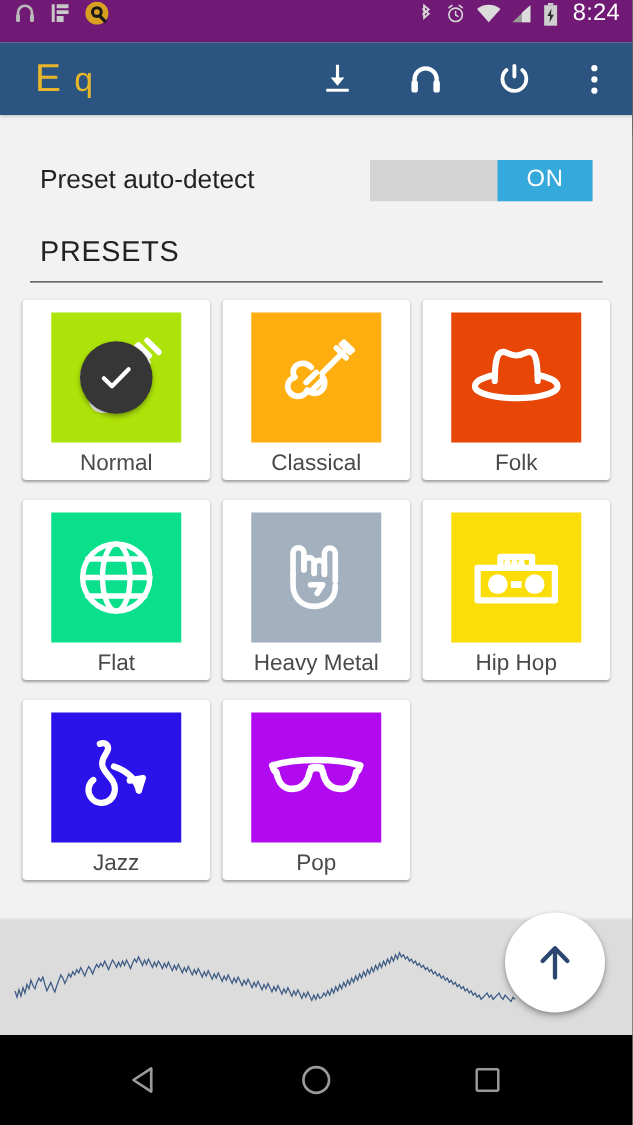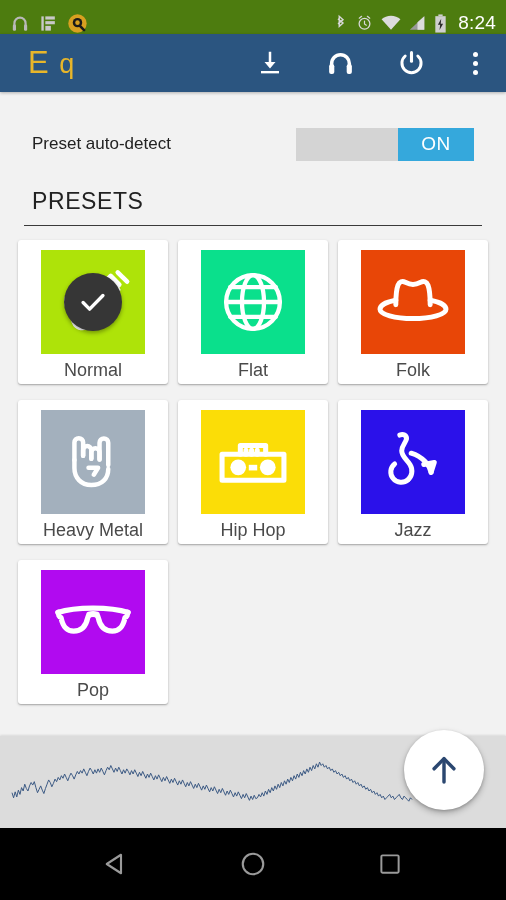--- a/index.html
+++ b/index.html
@@ -13,22 +13,22 @@
     position: relative;
     width: 506px; height: 900px;
     background: #f2f2f2;
     overflow: hidden;
   }
 
   
   .statusbar {
     position: relative;
     height: 34px;
-    background: #4d7c0f;
-    display: flex; align-items: flex-end;
+    background: #701a75;
+    display: flex; align-items: flex-start;
     padding: 0 10px;
   }
   .sb-left { display: flex; align-items: center; gap: 9px; }
   .sb-right { margin-left: auto; display: flex; align-items: center; gap: 8px; }
   .sb-time {
     color: #ffffff; font-size: 19px; letter-spacing: .2px;
     margin-left: 3px; font-family: "Liberation Sans", sans-serif;
   }
   .sb-ico { display: block; }
 
@@ -67,21 +67,21 @@
     background: #f2f2f2;
     overflow: hidden;
   }
 
   .toggle-row {
     display: flex; align-items: center;
     padding: 18px 32px 6px 32px;
     height: 60px;
   }
   .toggle-label {
-    font-size: 17px; color: #222; font-weight: 400;
+    font-size: 21px; color: #222; font-weight: 400;
   }
   .switch {
     margin-left: auto;
     width: 178px; height: 33px;
     background: #d4d4d4;
     display: flex; align-items: stretch;
     cursor: pointer;
     position: relative;
   }
   .switch .thumb {
@@ -282,41 +282,54 @@
             </svg>
             <div class="check-badge">
               <svg width="34" height="34" viewBox="0 0 24 24">
                 <path fill="none" stroke="#ffffff" stroke-width="2.4" stroke-linecap="round" stroke-linejoin="round" d="M5 12.4l4.6 4.6L19 7.4"></path>
               </svg>
             </div>
           </div>
           <div class="card-label">Normal</div>
         </div>
         <div class="card">
+          <div class="tile" style="background: rgb(255, 174, 16);">
+            <svg width="86" height="86" viewBox="0 0 64 64">
+              <g fill="none" stroke="#ffffff" stroke-width="3.4" stroke-linecap="round" stroke-linejoin="round">
+      <path d="M29 26c-2.4-2.6-6-3.3-8.7-1.3-2.4 1.8-2.6 5.1-1 7.2-2.4.5-4.3 2.6-4.3 5.3 0 3.3 2.7 6 6.1 6 2.6 0 4.7-1.6 5.6-3.8 1.6 2.2 5 2.8 7.6 1 3-2.1 3.6-6.2 1.4-9"></path>
+      <path d="M35.5 29.5L48 17"></path>
+      <path d="M44 14.5l5.8 5.8M48.5 11l4.8 4.8M52 17l-4.8-4.8"></path>
+      <path d="M26 35l6-6M30 39l6-6"></path>
+    </g>
+            </svg>
+          </div>
+          <div class="card-label">Classical</div>
+        </div>
+        <div class="card">
+          <div class="tile" style="background: rgb(232, 70, 7);">
+            <svg width="88" height="88" viewBox="0 0 64 64">
+              <g fill="none" stroke="#ffffff" stroke-width="3.6" stroke-linecap="round" stroke-linejoin="round">
+      <path d="M19.5 34c0-6.5.5-11.5 1.6-14.3 1-2.5 3.1-3.2 5.3-2.1 2 1 3.6 1.6 5.6 1.6s3.6-.6 5.6-1.6c2.2-1.1 4.3-.4 5.3 2.1 1.1 2.8 1.6 7.8 1.6 14.3"></path>
+      <path d="M19.5 30.6C12.8 31.8 8 34.3 8 37.2 8 41 18.7 44 32 44s24-3 24-6.8c0-2.9-4.8-5.4-11.5-6.6"></path>
+    </g>
+            </svg>
+          </div>
+          <div class="card-label">Folk</div>
+        </div>
+        <div class="card">
           <div class="tile" style="background: rgb(10, 224, 140);">
             <svg width="86" height="86" viewBox="0 0 64 64">
               <g fill="none" stroke="#ffffff" stroke-width="3.2" stroke-linecap="round">
       <circle cx="32" cy="32" r="20"></circle>
       <ellipse cx="32" cy="32" rx="8.2" ry="20"></ellipse>
       <path d="M12 32h40M15 21h34M15 43h34"></path>
     </g>
             </svg>
           </div>
           <div class="card-label">Flat</div>
-        </div>
-        <div class="card">
-          <div class="tile" style="background: rgb(232, 70, 7);">
-            <svg width="88" height="88" viewBox="0 0 64 64">
-              <g fill="none" stroke="#ffffff" stroke-width="3.6" stroke-linecap="round" stroke-linejoin="round">
-      <path d="M19.5 34c0-6.5.5-11.5 1.6-14.3 1-2.5 3.1-3.2 5.3-2.1 2 1 3.6 1.6 5.6 1.6s3.6-.6 5.6-1.6c2.2-1.1 4.3-.4 5.3 2.1 1.1 2.8 1.6 7.8 1.6 14.3"></path>
-      <path d="M19.5 30.6C12.8 31.8 8 34.3 8 37.2 8 41 18.7 44 32 44s24-3 24-6.8c0-2.9-4.8-5.4-11.5-6.6"></path>
-    </g>
-            </svg>
-          </div>
-          <div class="card-label">Folk</div>
         </div>
         <div class="card">
           <div class="tile" style="background: rgb(163, 176, 189);">
             <svg width="82" height="82" viewBox="0 0 64 64">
               <g fill="none" stroke="#ffffff" stroke-width="3.5" stroke-linecap="round" stroke-linejoin="round">
       <path d="M17.5 30.5V16.8a3.4 3.4 0 0 1 6.8 0v10.4"></path>
       <path d="M24.3 27.2v-4.4a3.2 3.2 0 0 1 6.4 0v6.6"></path>
       <path d="M30.7 29.4v-5a3.2 3.2 0 0 1 6.4 0v5.6"></path>
       <path d="M37.1 30v-13a3.4 3.4 0 0 1 6.8 0v17.4"></path>
       <path d="M17.5 30.5v6.2c0 7.4 5 13.3 13.2 13.3s13.2-5.1 13.2-12.6"></path>

